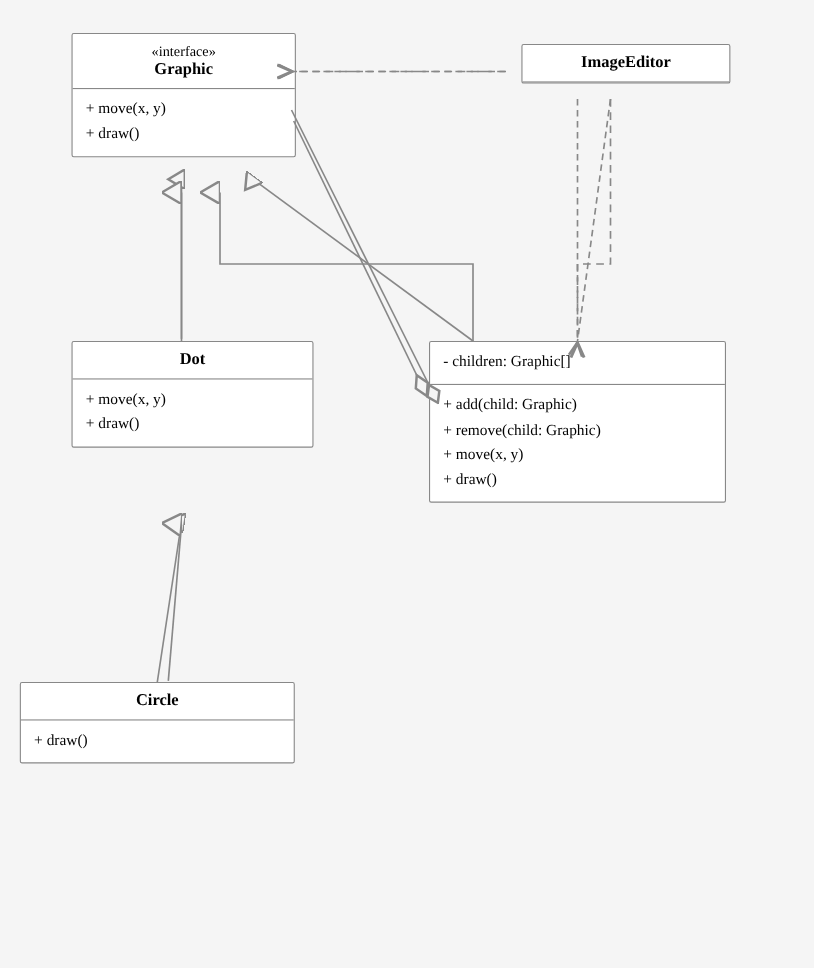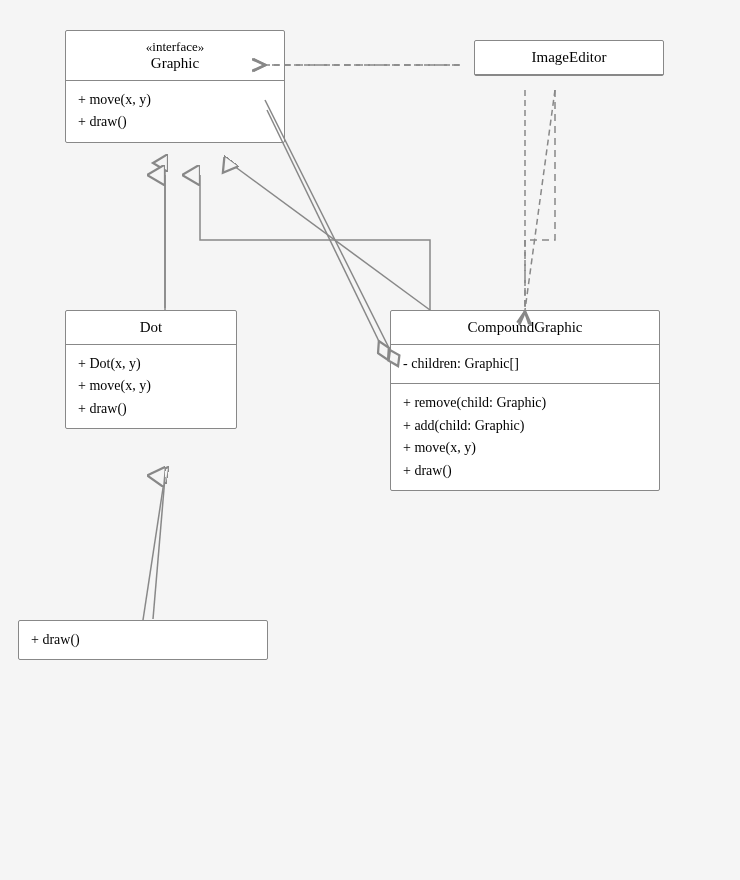--- a/index.html
+++ b/index.html
@@ -34,21 +34,21 @@
     }
 
     .uml-box .box-header .stereotype {
       font-style: normal;
       font-size: 13px;
       font-weight: normal;
       display: block;
     }
 
     .uml-box .box-header .classname {
-      font-weight: normal;
+      font-weight: bold;
       display: block;
     }
 
     .uml-box .box-section {
       border-bottom: 1.5px solid #888;
       padding: 8px 12px;
       font-size: 14px;
       line-height: 1.6;
     }
 
@@ -63,64 +63,63 @@
       width: 740px;
       height: 880px;
       pointer-events: none;
     }
   </style>
 </head>
 <body>
 
 <div class="diagram-container">
 
-  <div class="uml-box" style="left:65px; top:30px; width:220px;">
+  <div class="uml-box" style="left:65px; top:30px; width:204px;">
     <div class="box-header">
       <span class="stereotype">«interface»</span>
       <span class="classname">Graphic</span>
     </div>
     <div class="box-section">
       <div>+ move(x, y)</div>
       <div>+ draw()</div>
     </div>
   </div>
 
   <div class="uml-box" style="left:474px; top:40px; width:190px;">
     <div class="box-header">
       <span class="classname">ImageEditor</span>
     </div>
   </div>
 
-  <div class="uml-box" style="left:65px; top:310px; width:172px;">
+  <div class="uml-box" style="left:65px; top:310px; width:220px;">
     <div class="box-header">
       <span class="classname">Dot</span>
     </div>
     <div class="box-section">
-      <div>+ Dot(x, y)</div>
       <div>+ move(x, y)</div>
       <div>+ draw()</div>
     </div>
   </div>
 
   <div class="uml-box" style="left:390px; top:310px; width:270px;">
-    <div class="box-header">
-      <span class="classname">CompoundGraphic</span>
-    </div>
     <div class="box-section">
       <div>- children: Graphic[]</div>
     </div>
     <div class="box-section">
+      <div>+ add(child: Graphic)</div>
       <div>+ remove(child: Graphic)</div>
-      <div>+ add(child: Graphic)</div>
       <div>+ move(x, y)</div>
       <div>+ draw()</div>
     </div>
   </div>
 
   <div class="uml-box" style="left:18px; top:620px; width:250px;">
+    <div class="box-header">
+      <span class="classname">Circle</span>
+    </div>
     <div class="box-section">
       <div>+ draw()</div>
     </div>
   </div>
 
   <svg class="arrows-svg">
     <defs>
 
       <marker id="inheritance-arrow" markerWidth="12" markerHeight="12" refX="6" refY="10" orient="auto">
         <polygon points="6,2 12,12 0,12" fill="#f5f5f5" stroke="#888" stroke-width="1.5"></polygon>

